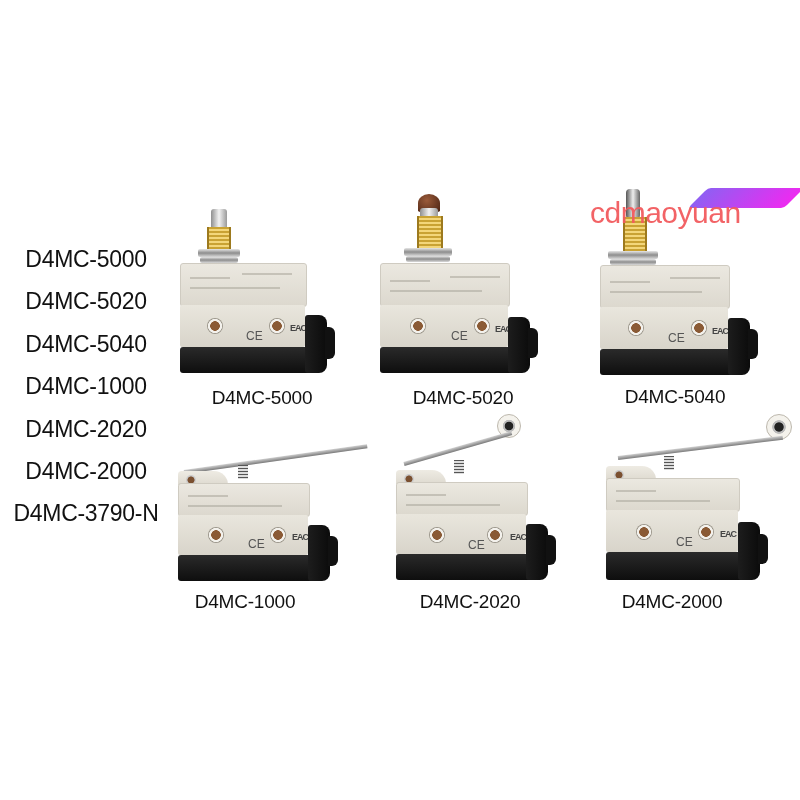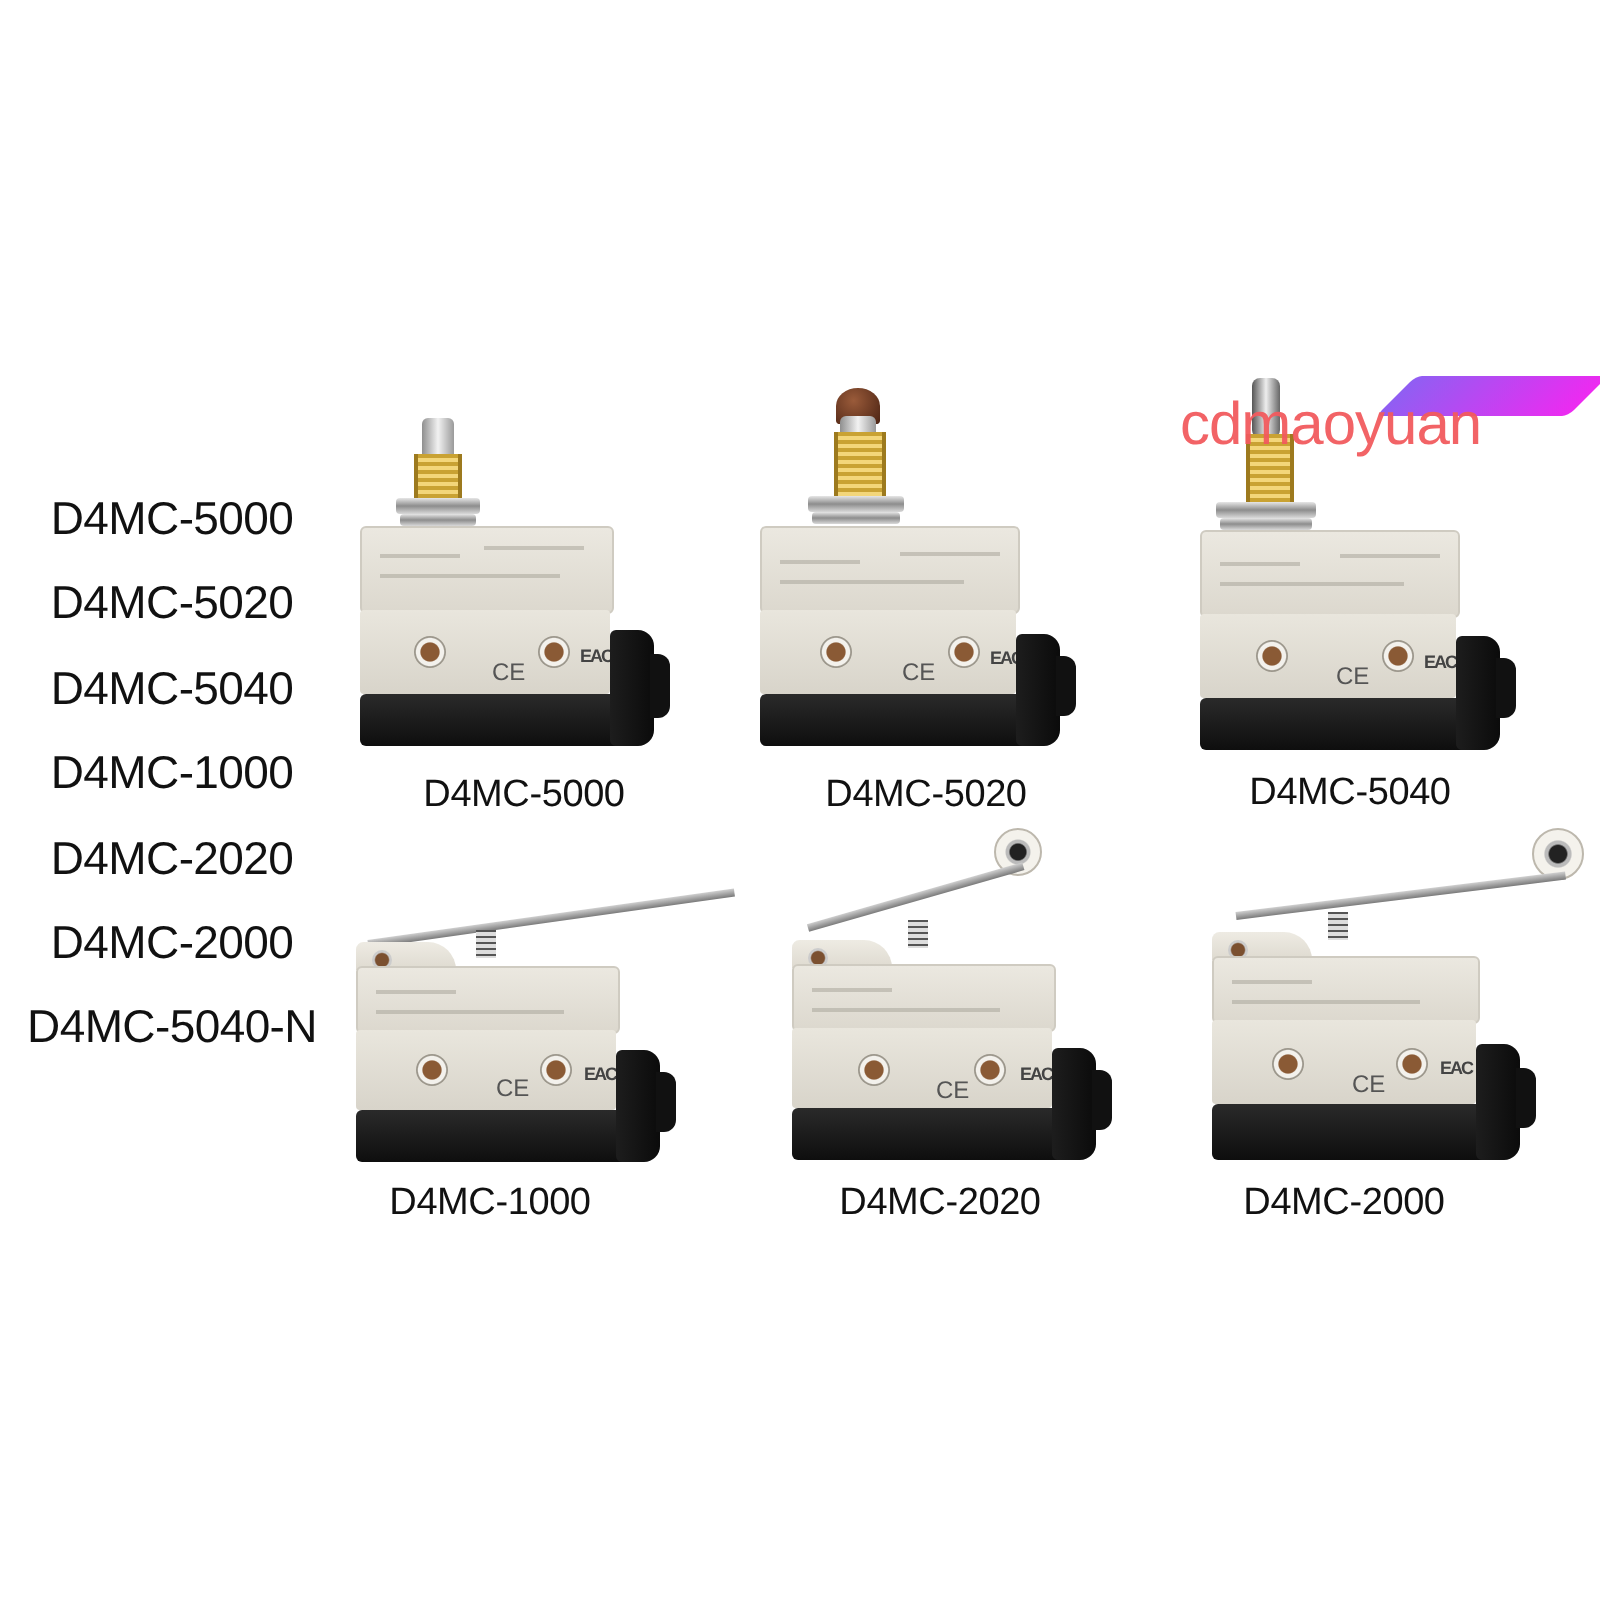--- a/index.html
+++ b/index.html
@@ -46,21 +46,21 @@
 </head>
 <body>
 
 <div class="model-list">
   <div class="item">D4MC-5000</div>
   <div class="item">D4MC-5020</div>
   <div class="item">D4MC-5040</div>
   <div class="item">D4MC-1000</div>
   <div class="item">D4MC-2020</div>
   <div class="item">D4MC-2000</div>
-  <div class="item">D4MC-5040-N</div>
+  <div class="item">D4MC-3790-N</div>
 </div>
 
 <div class="product" style="left:172px;top:205px;width:190px;height:210px;">
   <div class="plunger-rod" style="left:39px;top:4px;width:16px;height:20px;"></div>
   <div class="brass" style="left:35px;top:22px;width:20px;height:24px;"></div>
   <div class="nut" style="left:26px;top:44px;width:42px;height:8px;"></div>
   <div class="nut" style="left:28px;top:52px;width:38px;height:6px;"></div>
   <div class="sw" style="left:0;top:0;">
     <div class="top-cap" style="left:8px;top:58px;width:125px;height:42px;"></div>
     <div class="label-lines" style="left:18px;top:72px;width:40px;"></div>

